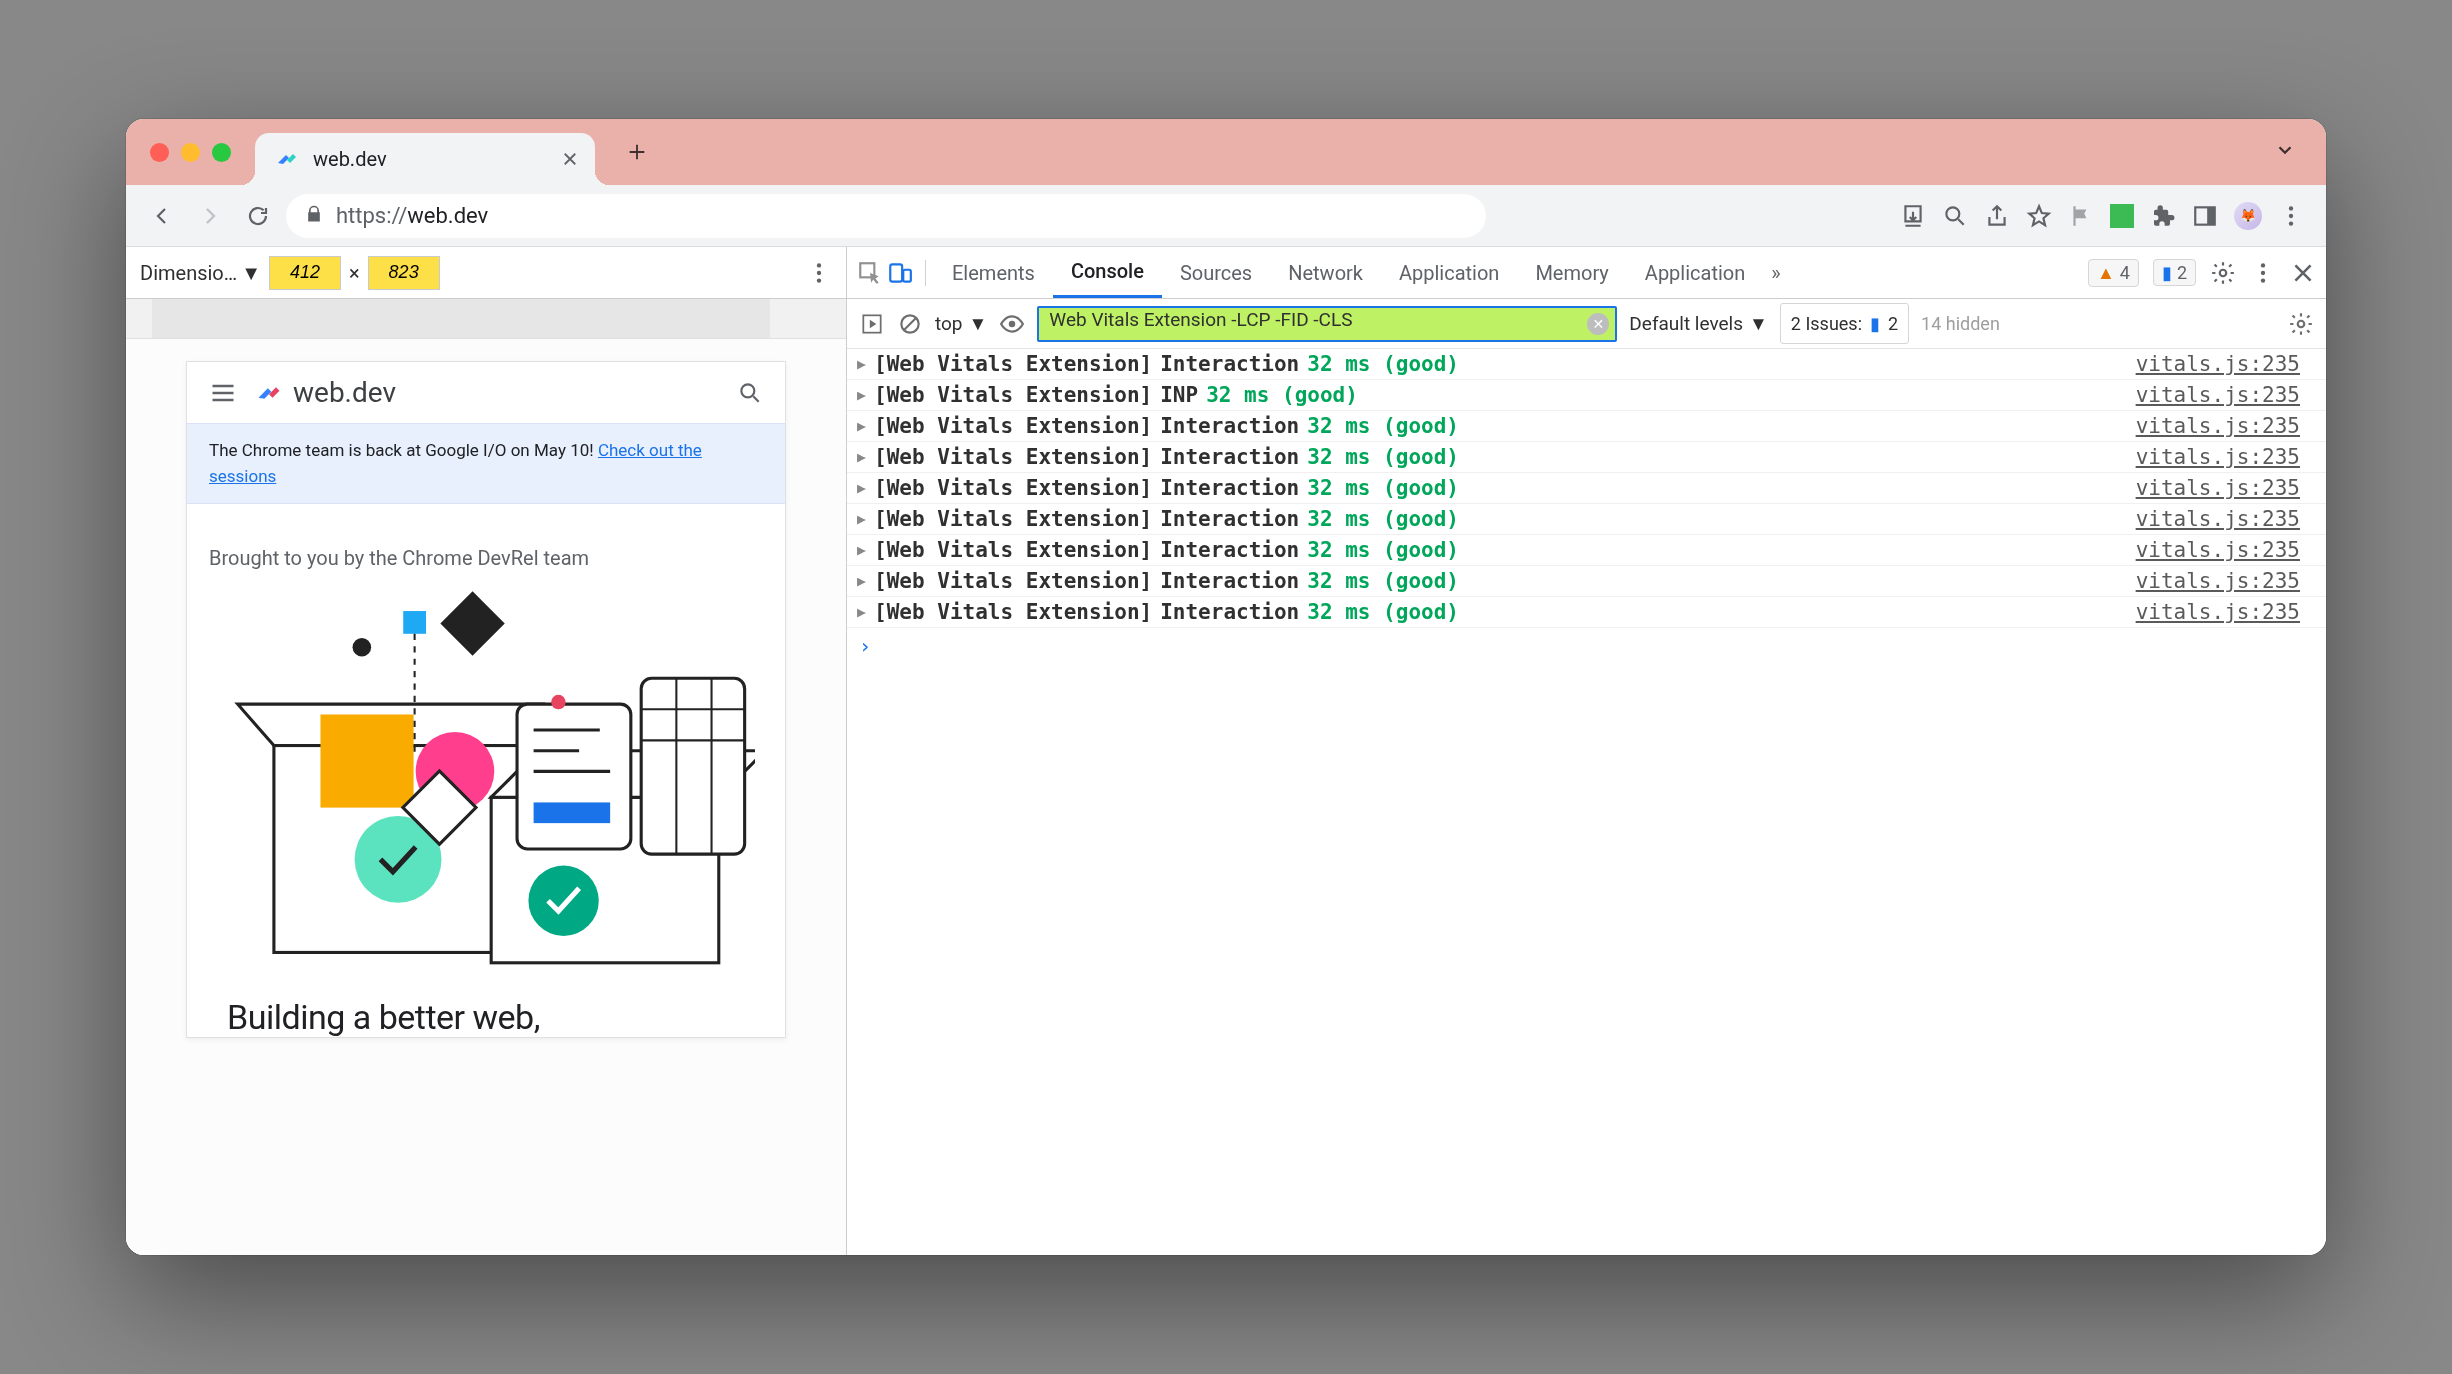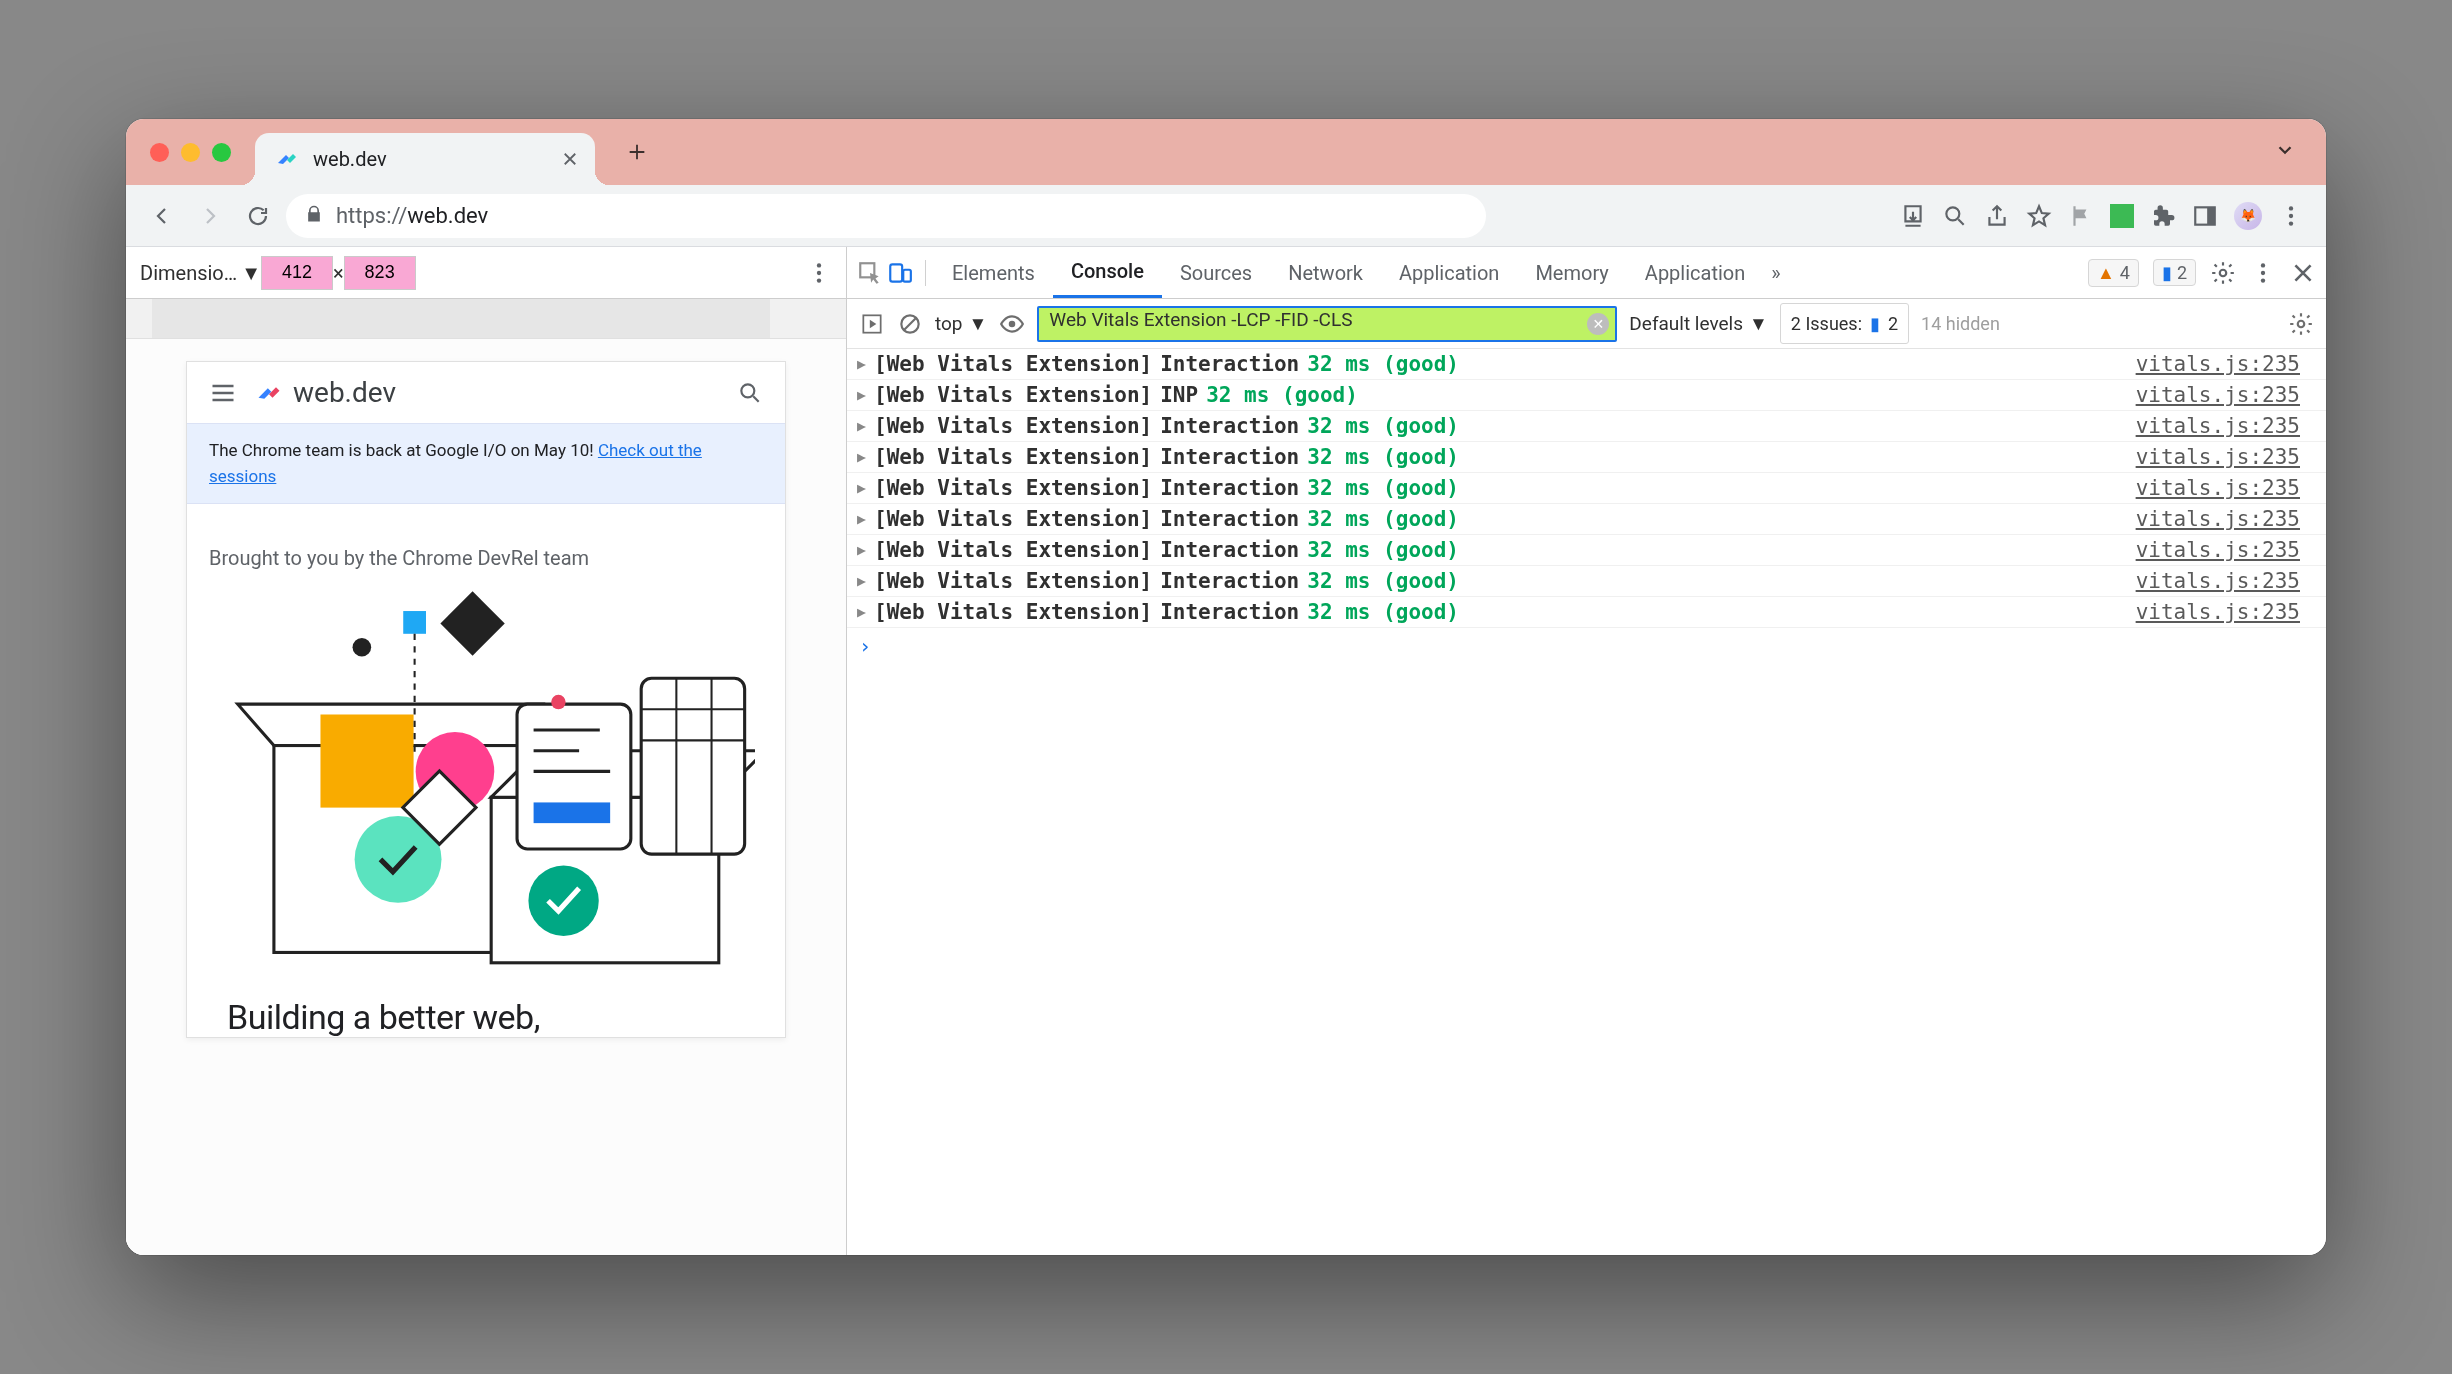--- a/index.html
+++ b/index.html
@@ -83,24 +83,24 @@
   .addr-right{margin-left:auto;display:flex;align-items:center;gap:16px;padding-right:6px;}
   .ic{width:26px;height:26px;color:#5f6368;display:flex;align-items:center;justify-content:center;}
   .green-sq{width:24px;height:24px;background:#3cba54;}
   .avatar{width:28px;height:28px;border-radius:50%;background:linear-gradient(135deg,#e0dcf5,#c7b5e8);display:flex;align-items:center;justify-content:center;font-size:13px;}
   
   .body { flex:1; display:flex; overflow:hidden;}
   
   .device-pane { width:721px; background:#fff; border-right:1px solid #cdcdcd; display:flex;flex-direction:column;}
   .device-toolbar{
     height:52px;border-bottom:1px solid #cdcdcd;
-    display:flex;align-items:center;padding:16px 14px;font-size:20px;color:#303030;
+    display:flex;align-items:center;padding:16px 14px;gap:8px;font-size:20px;color:#303030;
   }
   .device-select{display:flex;align-items:center;gap:4px;}
-  .dim-input{width:72px;height:34px;border:1px solid #cacaca;text-align:center;font-size:18px;background:#f9a8d4;}
+  .dim-input{width:72px;height:34px;border:1px solid #cacaca;text-align:center;font-size:18px;background:#fde047;font-style:italic;}
   .device-toolbar .more{margin-left:auto;}
   .viewport-wrap{flex:1;background:#fcfcfc;display:flex;flex-direction:column;align-items:center;overflow:hidden;}
   .ruler{height:40px;width:100%;background:#f1f1f1;border-bottom:1px solid #e0e0e0;position:relative;}
   .ruler::after{content:"";position:absolute;left:26px;top:0;bottom:0;width:618px;background:#e6e6e6;}
   .emulated{
     width:600px;margin-top:22px;background:#fff;border:1px solid #e0e0e0;box-shadow:0 2px 6px rgba(0,0,0,.06);
     display:flex;flex-direction:column;
   }
   .site-head{display:flex;align-items:center;gap:18px;padding:14px 22px;}
   .hamburger{width:28px;height:28px;color:#5f6368;}

